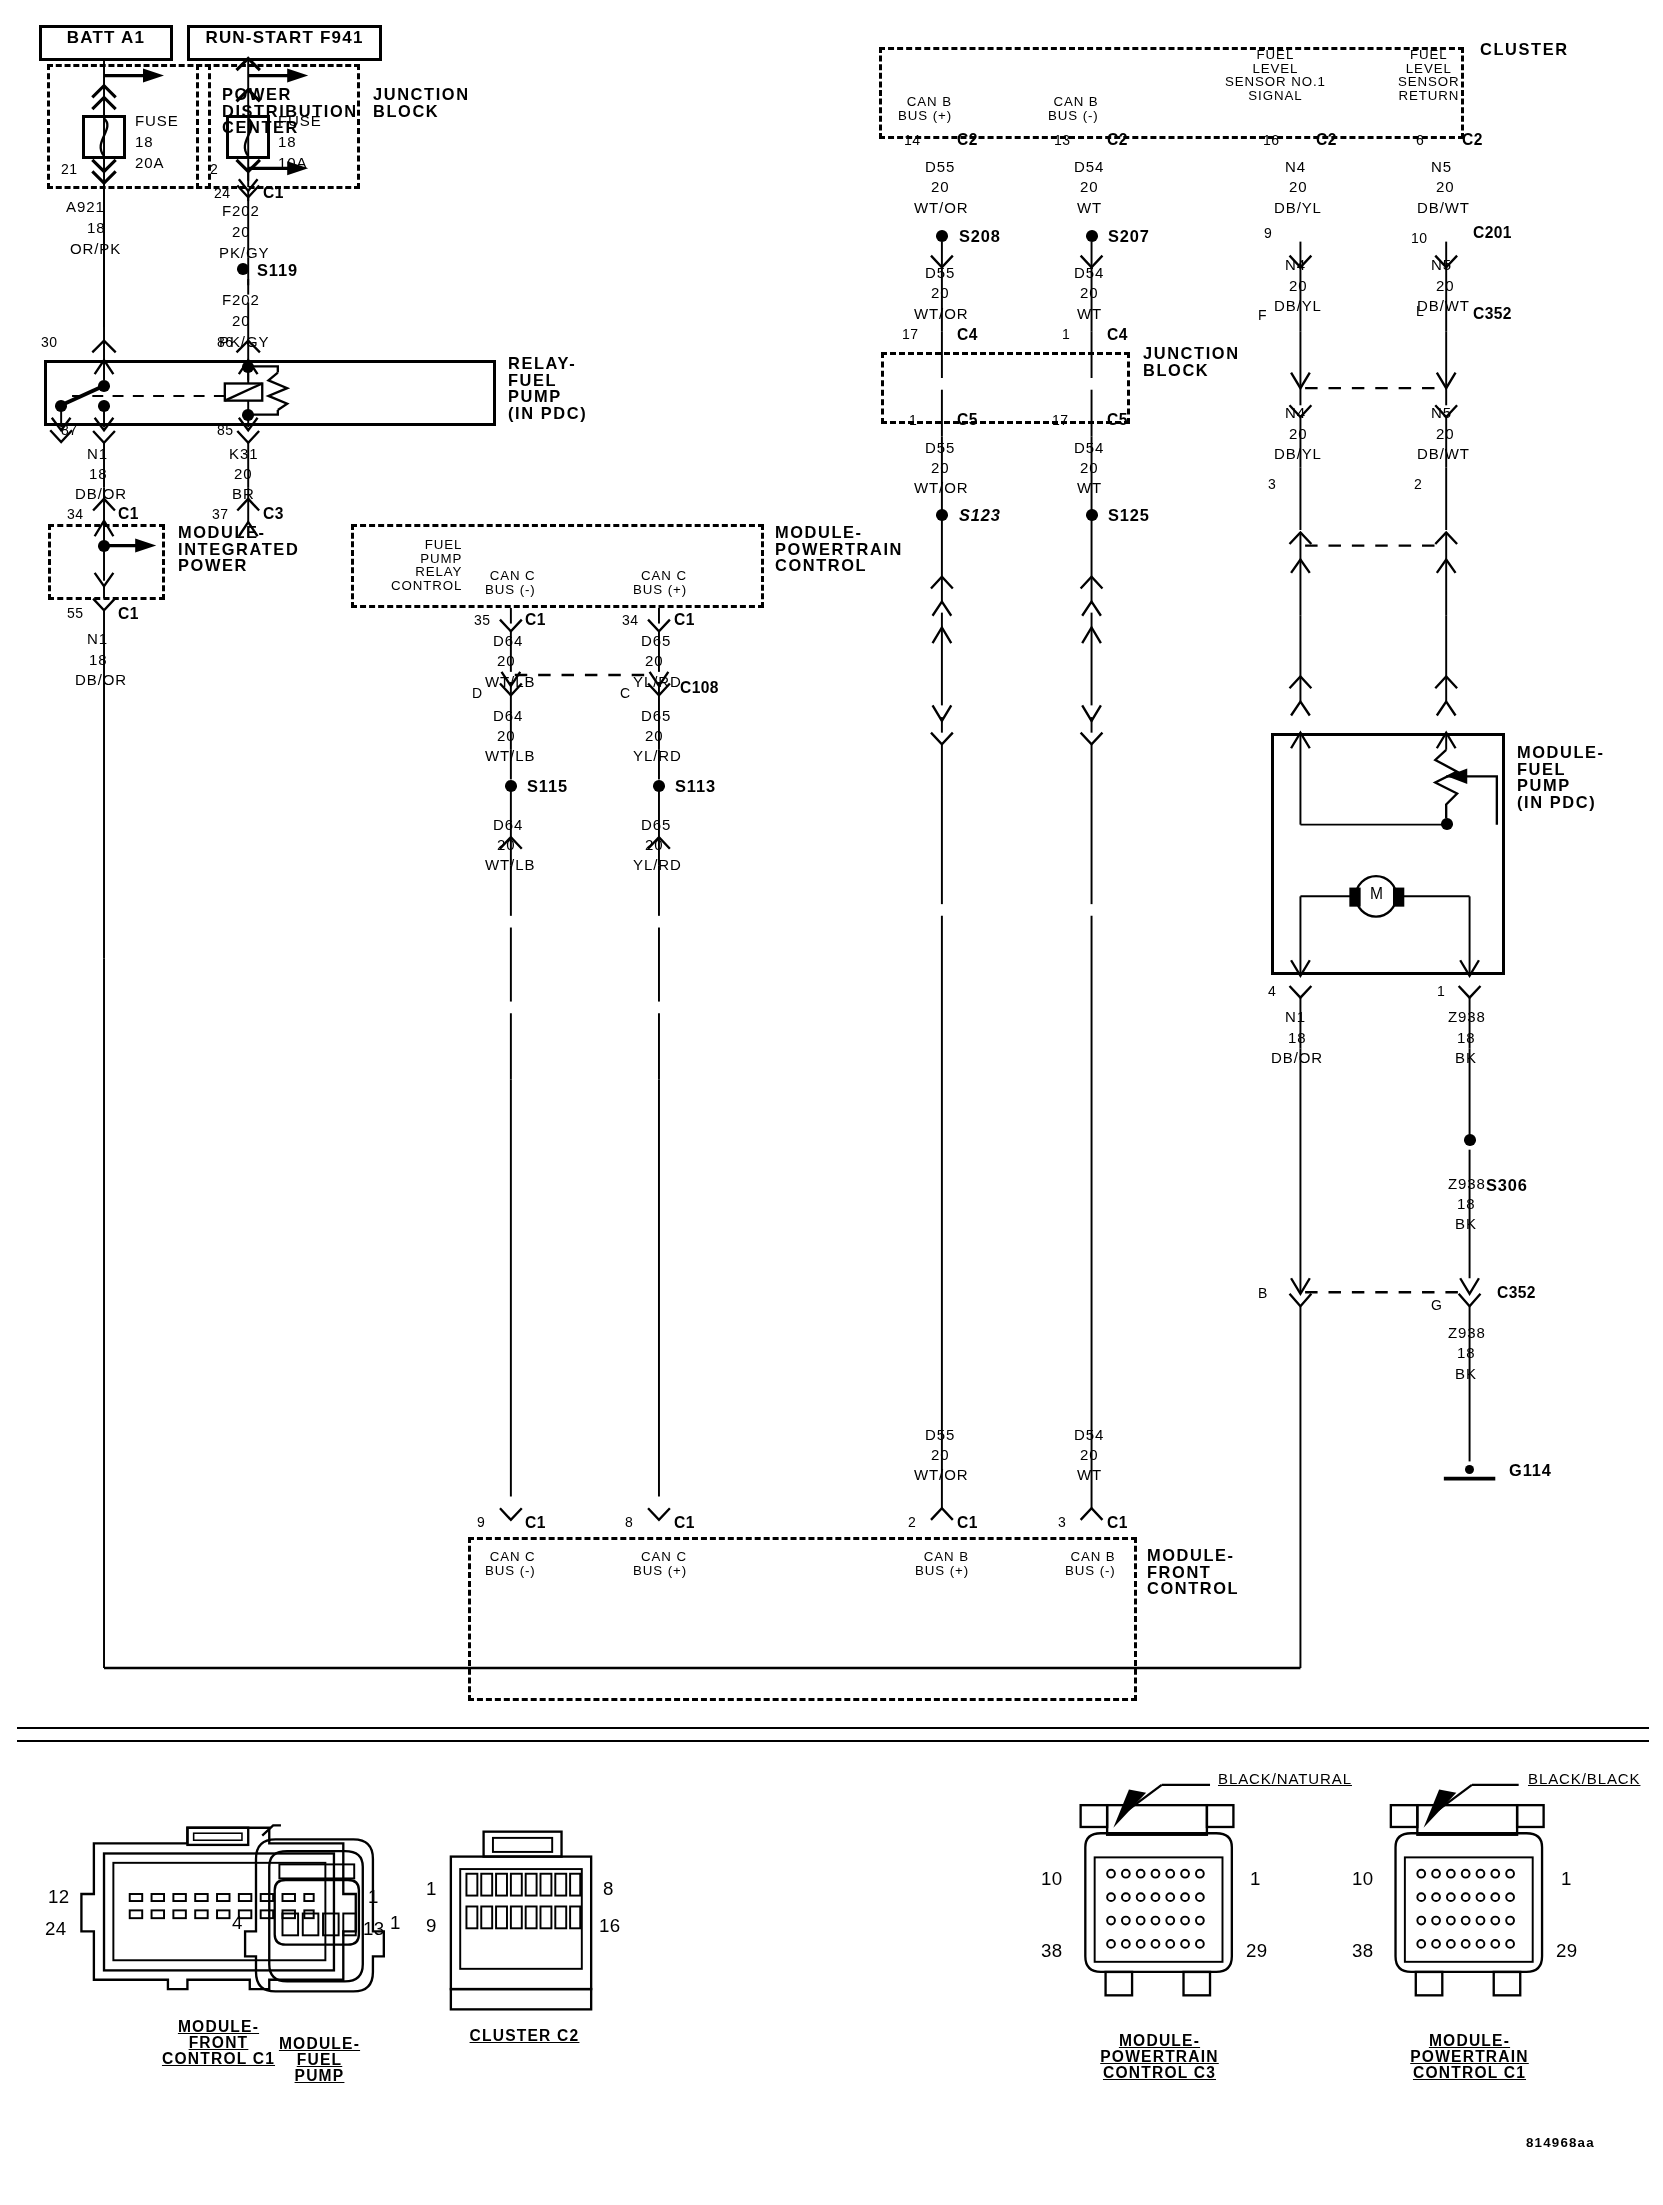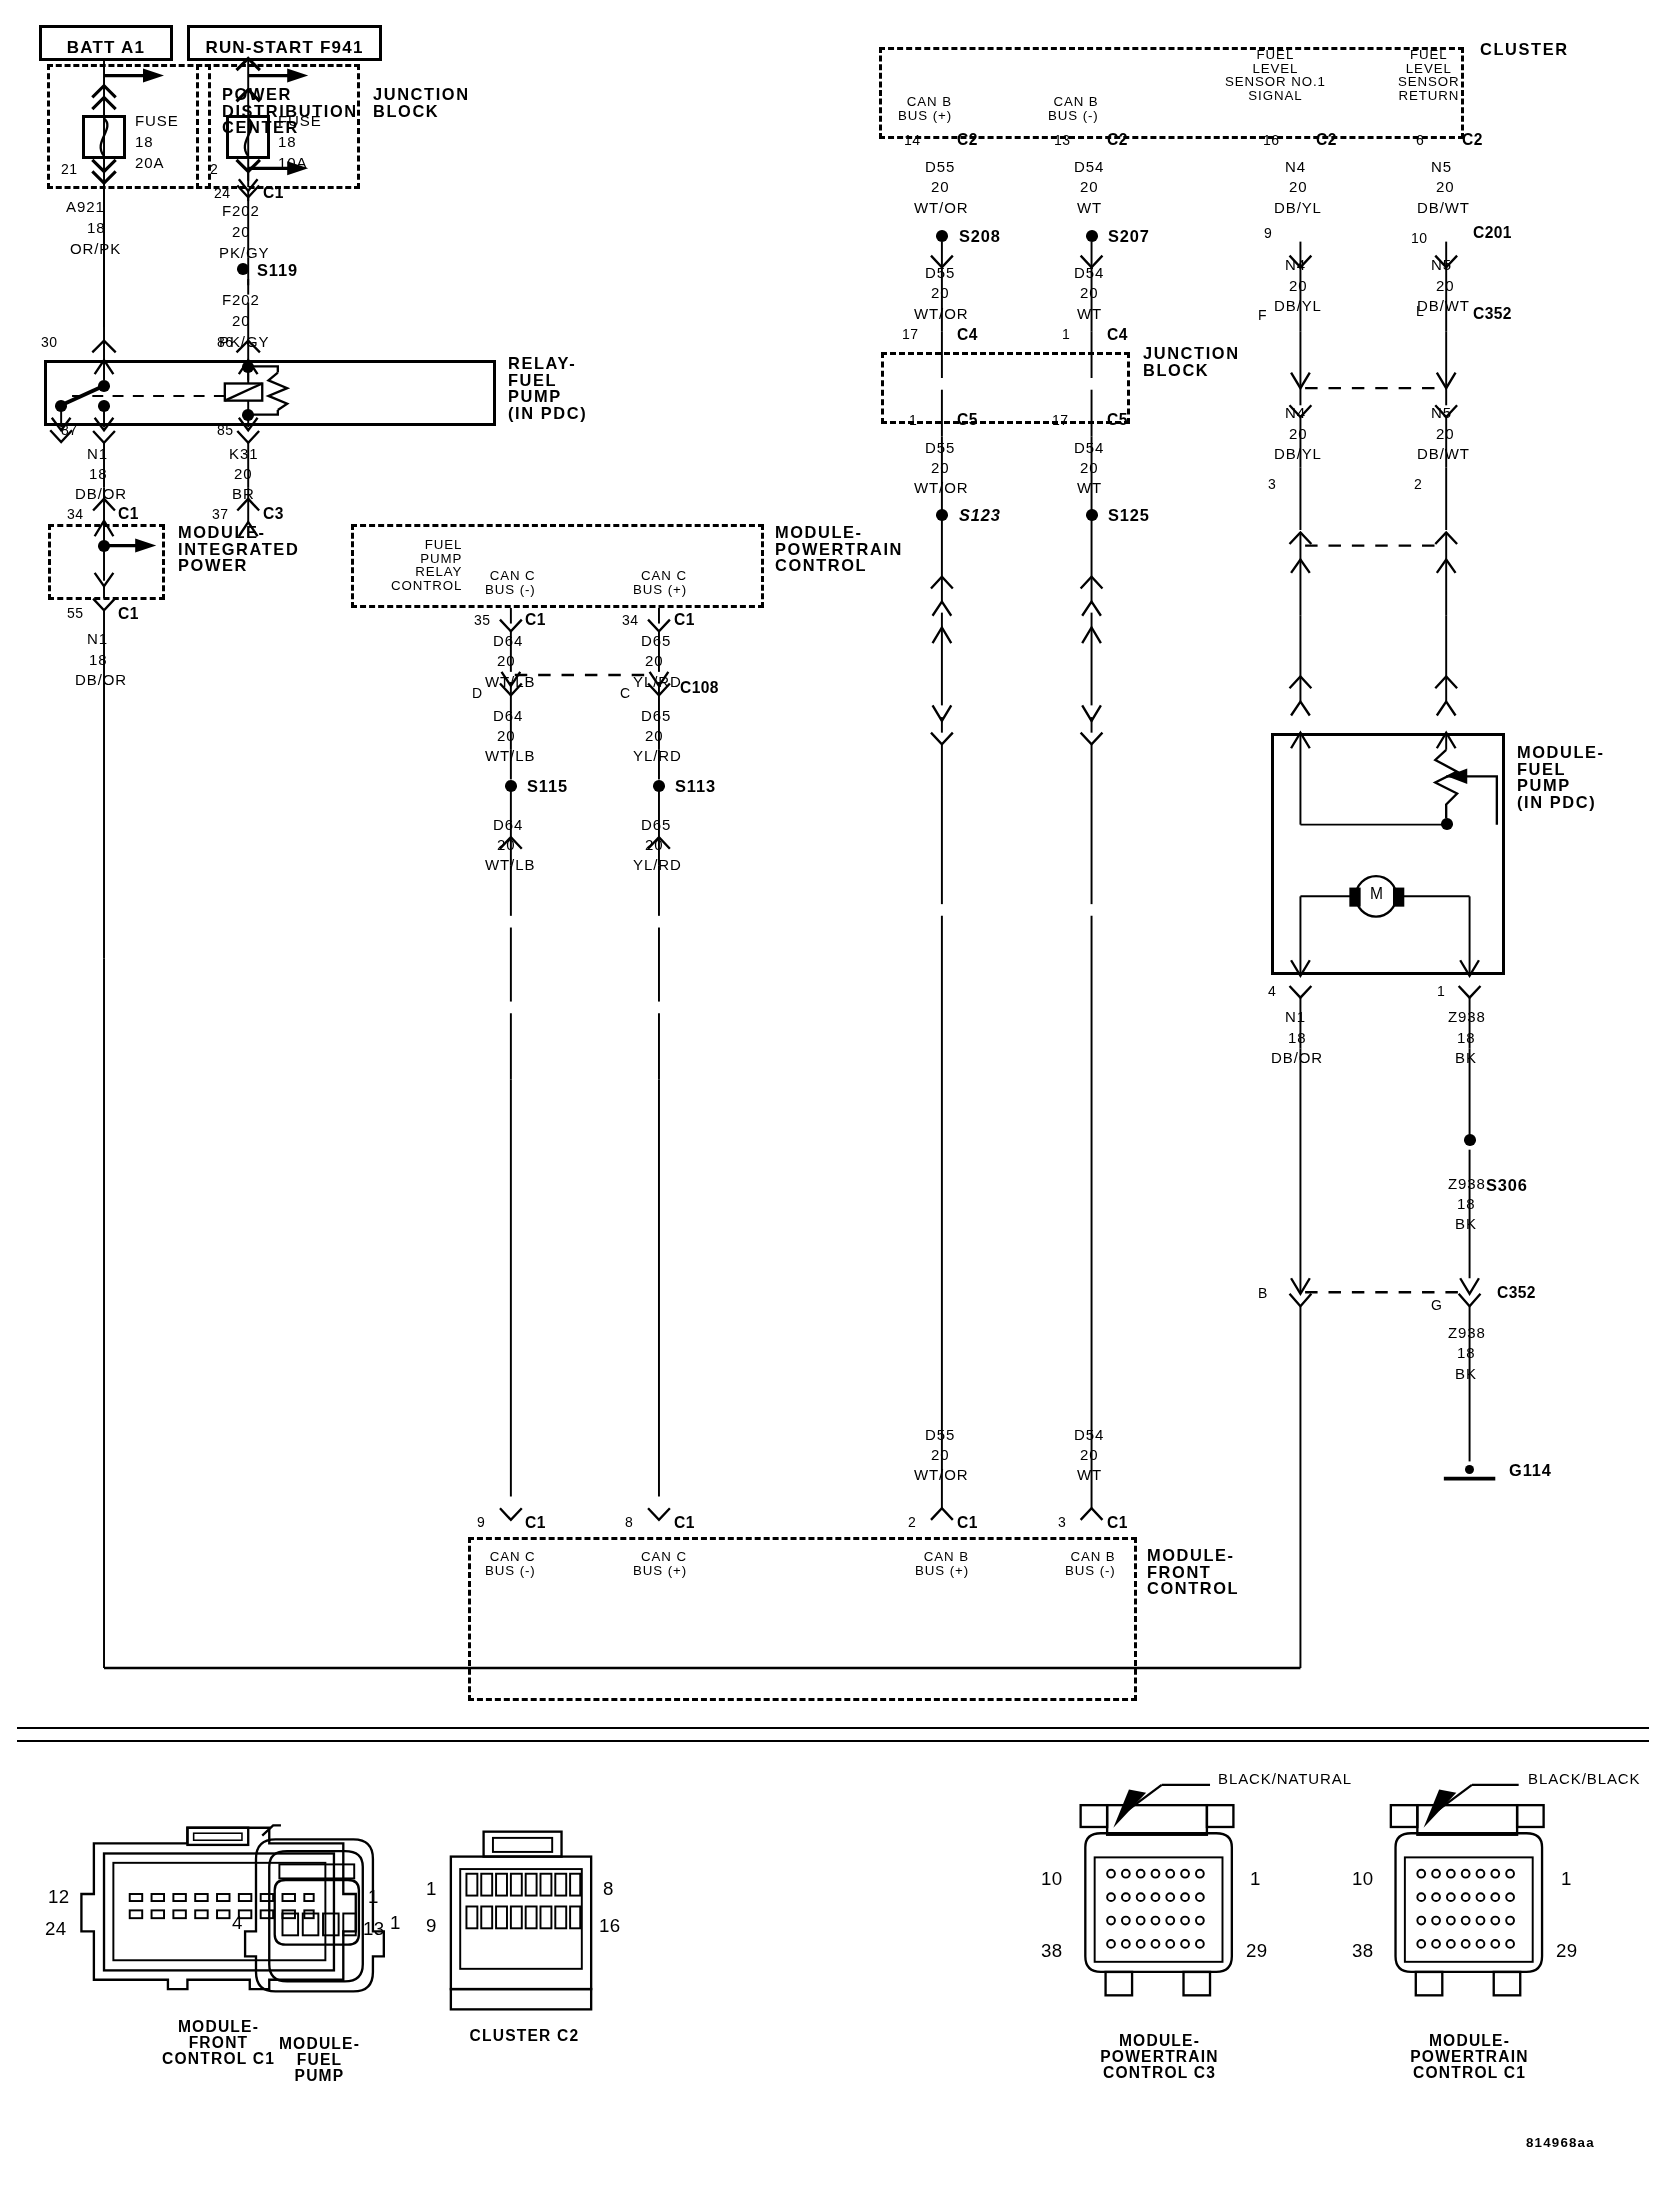--- a/index.html
+++ b/index.html
@@ -1,32 +1,32 @@
 <!DOCTYPE html>
 <html style="font-size:12.5px"><head>
 <meta charset="utf-8">
 <style>
   html,body{margin:0;padding:0;background:#fff;}
   body{font-family:"Liberation Sans",sans-serif;}
   #page{position:relative;width:1664px;height:2205px;background:#fff;overflow:hidden;}
   .lbl{position:absolute;font-family:"Liberation Sans",sans-serif;color:#000;white-space:pre;line-height:1.02;}
   
   .hd{font-weight:bold;letter-spacing:1.6px;font-size:16.4px;}
-  .hd2{font-weight:bold;letter-spacing:1.2px;font-size:15.6px;}
+  .hd2{font-weight:bold;letter-spacing:1.2px;font-size:15.6px;text-decoration:underline;}
   
   .wc{font-size:15px;letter-spacing:0.9px;font-weight:400;}
   .wcs{font-size:13.3px;letter-spacing:0.9px;font-weight:400;text-align:right;}
   .pin{font-size:14px;letter-spacing:0.4px;font-weight:400;}
   .cbold{font-weight:bold;font-size:15.6px;letter-spacing:0.4px;}
   .splice{font-weight:bold;font-size:16.4px;letter-spacing:0.9px;}
   .boxtitle{font-weight:bold;font-size:17px;letter-spacing:1.2px;}
   .figid{font-weight:bold;font-size:13.3px;letter-spacing:1.2px;}
 
   .solidbox{position:absolute;border:3.1px solid #000;box-sizing:border-box;background:transparent;}
-  .srcbox{position:absolute;border:3.1px solid #000;box-sizing:border-box;display:flex;align-items:flex-end;justify-content:center;}
+  .srcbox{position:absolute;border:3.1px solid #000;box-sizing:border-box;display:flex;align-items:flex-start;justify-content:center;}
   .dash{position:absolute;box-sizing:border-box;}
   .dashfull{border:3.9px dashed #000;}
 
   .dot{position:absolute;width:11.7px;height:11.7px;border-radius:50%;background:#000;}
   .dotsm{position:absolute;width:9.4px;height:9.4px;border-radius:50%;background:#000;}
 
   svg.ov{position:absolute;left:0;top:0;width:1664px;height:2205px;pointer-events:none;}
   .sep{position:absolute;background:#000;height:2.3px;}
 </style>
 </head>

